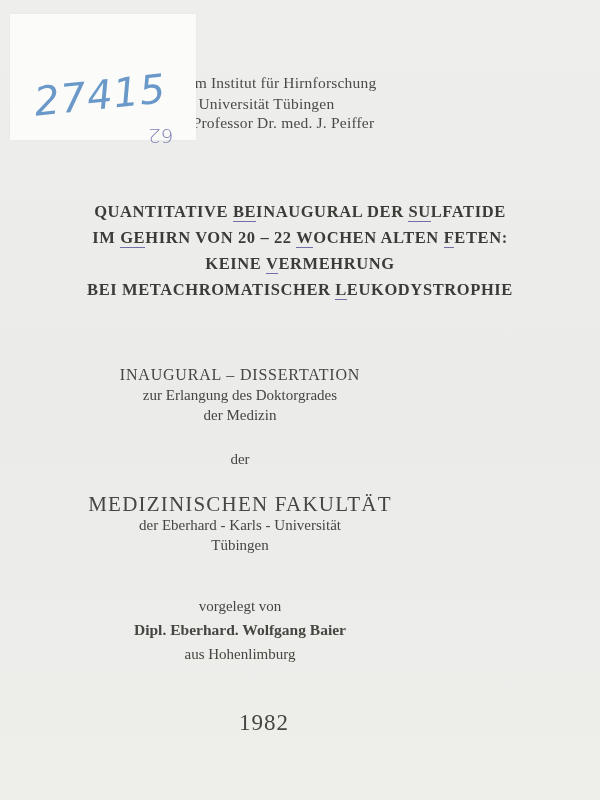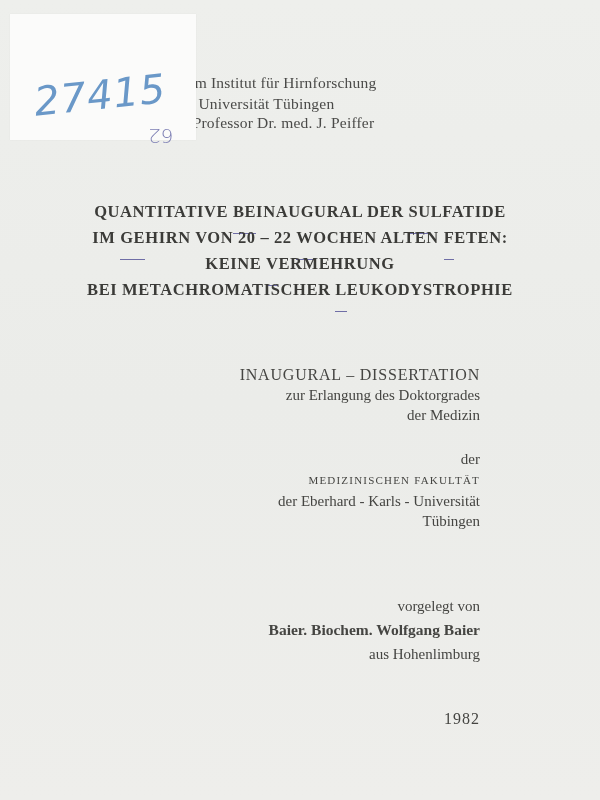--- a/index.html
+++ b/index.html
@@ -83,51 +83,53 @@
       font-weight: bold;
       font-size: 16.5px;
       letter-spacing: 0.6px;
       color: #3b3b38;
       height: 26px;
       line-height: 26px;
       white-space: nowrap;
     }
     .ul {
       border-bottom: 1.5px solid #6f6ea6;
-      padding-bottom: 12px;
+      padding-bottom: 0px;
     }
     .center-block {
       position: absolute;
       left: 0;
       width: 480px;
-      text-align: right;
+      text-align: center;
       font-family: "Liberation Serif", serif;
       color: #454542;
     }
     .diss-title {
       font-size: 16px;
       letter-spacing: 0.8px;
       line-height: 20px;
     }
     .diss-sub {
       font-size: 15px;
       line-height: 20px;
     }
     .faculty {
-      font-size: 11px;
+      font-size: 21px;
       letter-spacing: 1.2px;
       line-height: 22px;
+      margin-top: 24px;
     }
     .bold-name {
       font-weight: bold;
       font-size: 15.5px;
     }
     .year {
-      font-size: 16px;
+      font-size: 23px;
       letter-spacing: 1px;
+      margin-left: 24px;
     }
   </style>
 </head>
 <body>
 
 <div class="page">
 
   <div class="header-line" style="top:74px;">Aus dem Institut für Hirnforschung</div>
   <div class="header-line" style="top:95px; left:174px;">der Universität Tübingen</div>
   <div class="header-line" style="top:114px; left:130px;">Direktor: Professor Dr. med. J. Peiffer</div>
@@ -153,19 +155,19 @@
 
   <div class="center-block" style="top:449px;">
     <div class="diss-sub">der</div>
     <div class="faculty">MEDIZINISCHEN FAKULTÄT</div>
     <div class="diss-sub">der Eberhard - Karls - Universität</div>
     <div class="diss-sub">Tübingen</div>
   </div>
 
   <div class="center-block" style="top:594px;">
     <div class="diss-sub" style="line-height:24px;">vorgelegt von</div>
-    <div class="diss-sub bold-name" style="line-height:24px;">Baier. Biochem. Wolfgang Baier</div>
+    <div class="diss-sub bold-name" style="line-height:24px;">Dipl. Eberhard. Wolfgang Baier</div>
     <div class="diss-sub" style="line-height:24px;">aus Hohenlimburg</div>
   </div>
 
   <div class="center-block year" style="top:710px;">1982</div>
 
 </div>
 
 </body></html>

